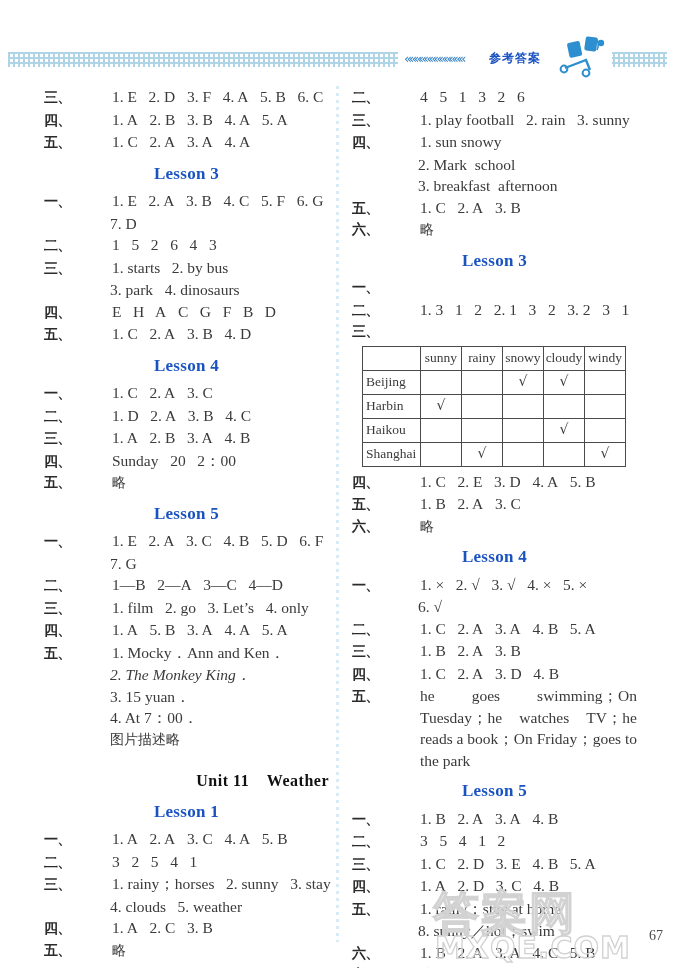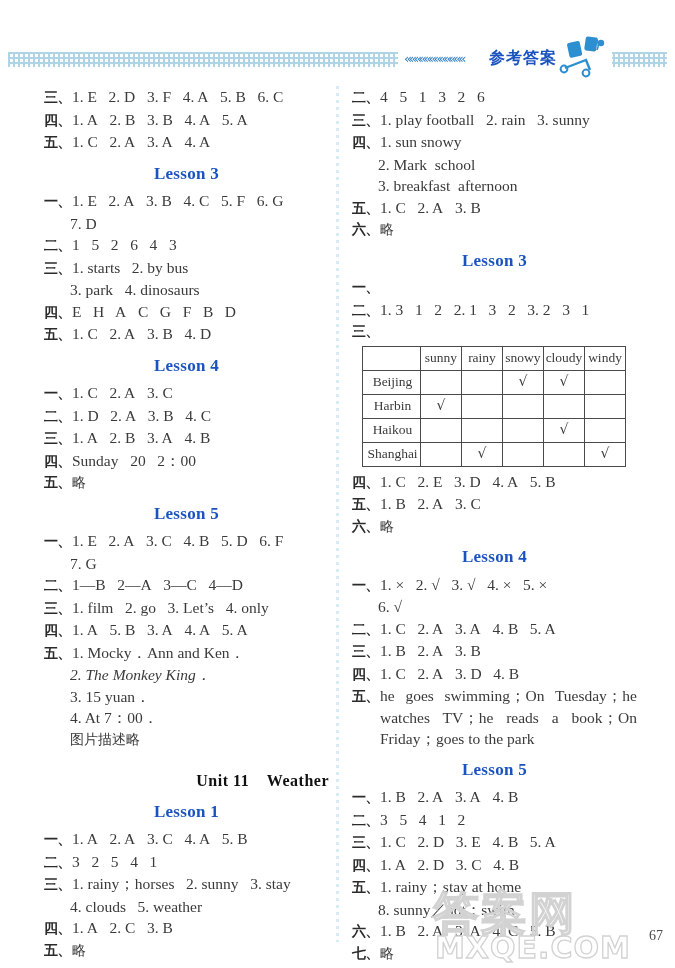--- a/index.html
+++ b/index.html
@@ -52,21 +52,21 @@
     letter-spacing: -3.0px;
     color: #2e7ec4;
     font-family: "DejaVu Sans", sans-serif;
     line-height: 20px;
     white-space: nowrap;
   }
   .header .cn-title {
     position: absolute;
     left: 489px;
     top: -1px;
-    font-size: 16px;
+    font-size: 12px;
     font-weight: bold;
     color: #1a53c0;
     letter-spacing: 1px;
     font-family: "DejaVu Sans", sans-serif;
     line-height: 22px;
     white-space: nowrap;
   }
   .header .deco {
     position: absolute;
     left: 556px;
@@ -109,20 +109,21 @@
     font-weight: bold;
     font-size: 14px;
     color: #2b2b2b;
     flex: 0 0 auto;
     margin-right: 1px;
     letter-spacing: -0.5px;
   }
   .body-txt {
     flex: 1 1 auto;
     white-space: nowrap;
+    margin-left: 40px;
   }
   .wrap .body-txt { white-space: normal; }
   .indent { padding-left: 26px; }
   .cn { font-family: "DejaVu Sans", sans-serif; font-size: 14px; }
 
   .lesson {
     text-align: center;
     color: #1a53c0;
     font-weight: bold;
     font-size: 17px;
@@ -157,21 +158,21 @@
     height: 23px;
     font-weight: normal;
     font-size: 13.5px;
     text-align: center;
     font-family: "Liberation Serif", serif;
     color: #3a3a3a;
     padding: 0 1px;
     overflow: hidden;
   }
   table.weather .rowhead {
-    text-align: center;
+    text-align: left;
     padding-left: 3px;
     font-size: 13.5px;
   }
   table.weather col.c0 { width: 58px; }
   table.weather col.cx { width: 41px; }
   .tick { font-family: "DejaVu Sans", sans-serif; font-size: 14px; }
 
   
   .watermark {
     position: absolute;

